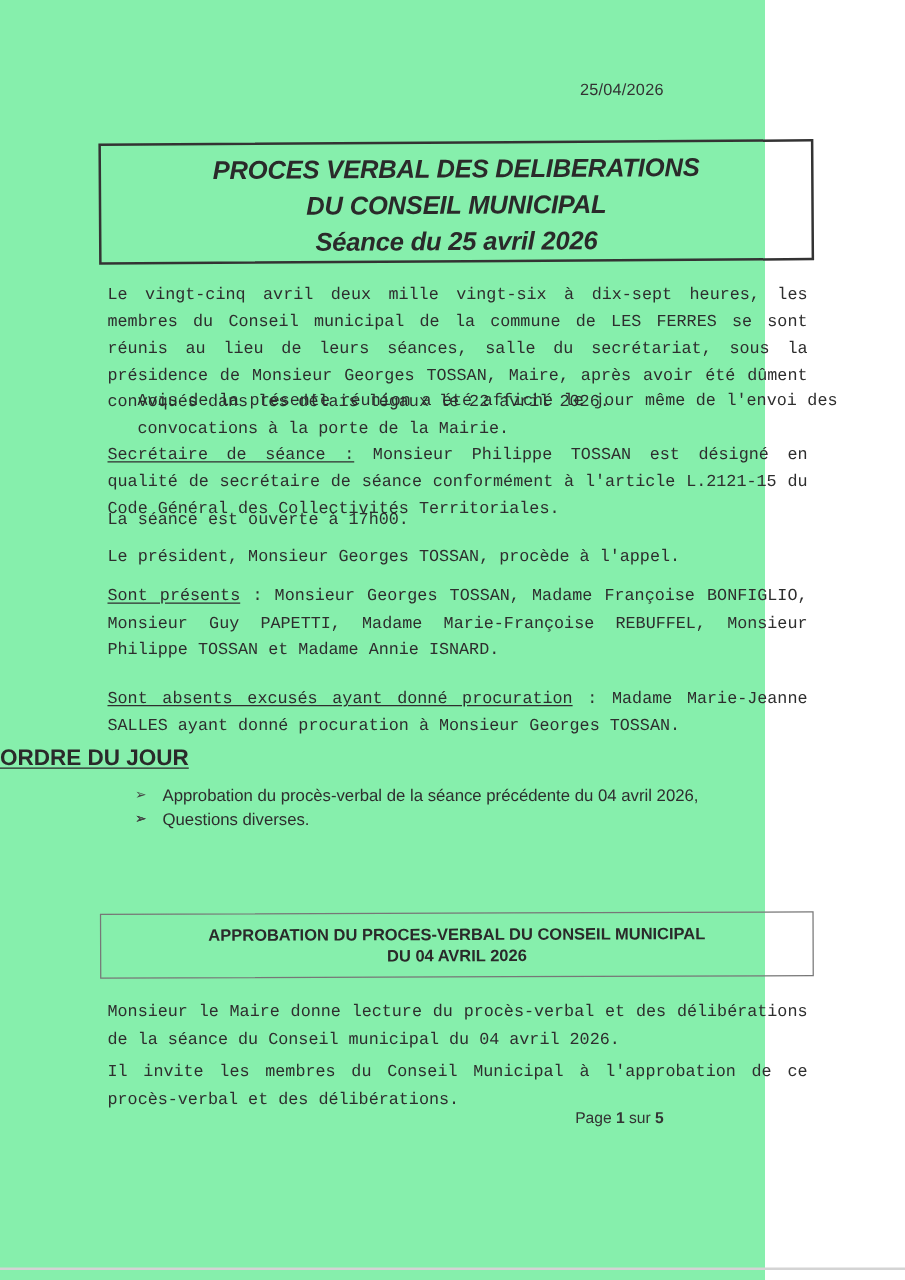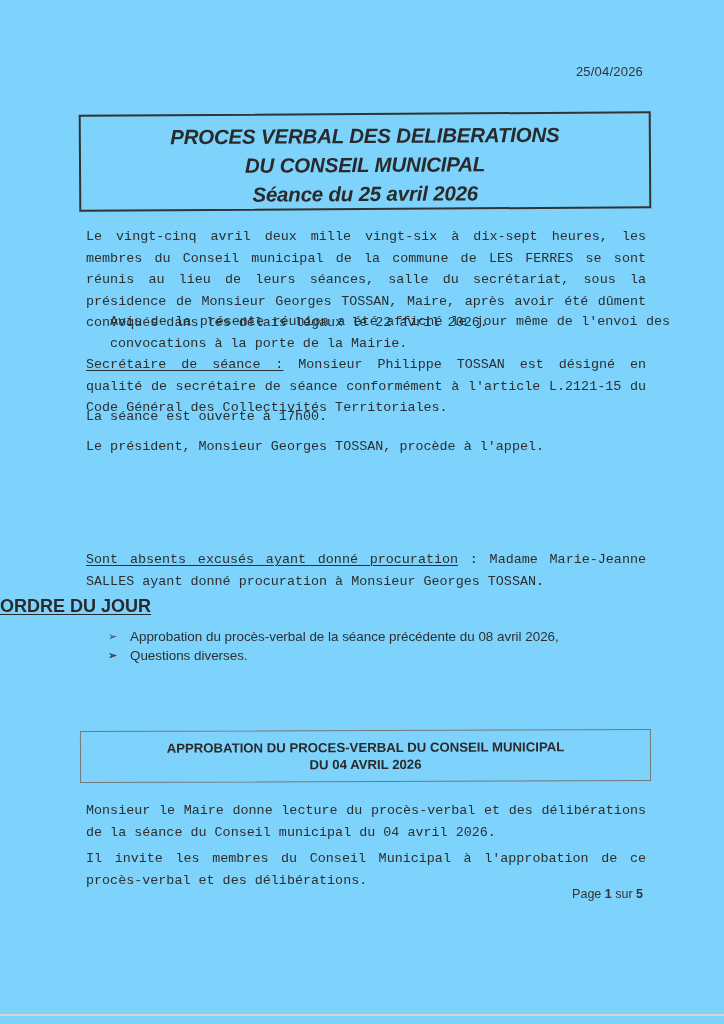--- a/index.html
+++ b/index.html
@@ -1,19 +1,19 @@
 <!DOCTYPE html>
 <html><head>
   <meta charset="utf-8">
   <style>
     * { margin: 0; padding: 0; box-sizing: border-box; }
     html, body { width: 724px; height: 1024px; background: #ffffff; overflow: hidden; }
     body { position: relative; font-family: "Liberation Sans", sans-serif; color: #2b2b2b; }
 
-    .page { position: absolute; left: 0; top: 0; width: 724px; height: 1024px; background: #7dd3fc; }
+    .page { position: absolute; left: 0; top: 0; width: 612px; height: 1024px; background: #86efac; }
 
     .date { position: absolute; top: 64px; right: 81px; font-size: 13px; color: #333; letter-spacing: 0.2px; }
 
     .title-box {
       position: absolute; left: 79px; top: 113px; width: 572px; height: 97px;
       border: 2px solid #333; transform: rotate(-0.35deg);
       text-align: center; padding-top: 6px;
     }
     .title-box .line {
       font-weight: bold; font-style: italic; font-size: 20.5px; line-height: 29px; color: #2a2a2a;
@@ -73,28 +73,29 @@
   <p class="body para p1">Le vingt-cinq avril deux mille vingt-six à dix-sept heures, les membres du Conseil municipal de la commune de LES FERRES se sont réunis au lieu de leurs séances, salle du secrétariat, sous la présidence de Monsieur Georges TOSSAN, Maire, après avoir été dûment convoqués dans les délais légaux le 22 avril 2026.</p>
 
   <p class="body para p2">Avis de la présente réunion a été affiché le jour même de l'envoi des convocations à la porte de la Mairie.</p>
 
   <p class="body para p3"><span class="u">Secrétaire de séance :</span><span> Monsieur Philippe TOSSAN est désigné en qualité de secrétaire de séance conformément à l'article L.2121-15 du Code Général des Collectivités Territoriales.</span></p>
 
   <p class="body para p4">La séance est ouverte à 17h00.</p>
 
   <p class="body para p5">Le président, Monsieur Georges TOSSAN, procède à l'appel.</p>
 
+  <p class="body para p6"><span class="u">Sont présents</span><span> : Monsieur Georges TOSSAN, Madame Françoise BONFIGLIO, Monsieur Guy PAPETTI, Madame Marie-Françoise REBUFFEL, Monsieur Philippe TOSSAN et Madame Annie ISNARD.</span></p>
 
 
   <p class="body para p8"><span class="u">Sont absents excusés ayant donné procuration</span><span> : Madame Marie-Jeanne SALLES ayant donné procuration à Monsieur Georges TOSSAN.</span></p>
 
   <div class="agenda-title">ORDRE DU JOUR</div>
 
   <ul class="agenda">
-    <li><span class="bullet">➢</span><span>Approbation du procès-verbal de la séance précédente du 08 avril 2026,</span></li>
+    <li><span class="bullet">➢</span><span>Approbation du procès-verbal de la séance précédente du 04 avril 2026,</span></li>
     <li><span class="bullet">➢</span></li>
     <li><span class="bullet">➢</span></li>
     <li><span class="bullet">➢</span><span>Questions diverses.</span></li>
   </ul>
 
   <div class="section-box">
     <div class="line">APPROBATION DU PROCES-VERBAL DU CONSEIL MUNICIPAL</div>
     <div class="line">DU 04 AVRIL 2026</div>
   </div>
 

